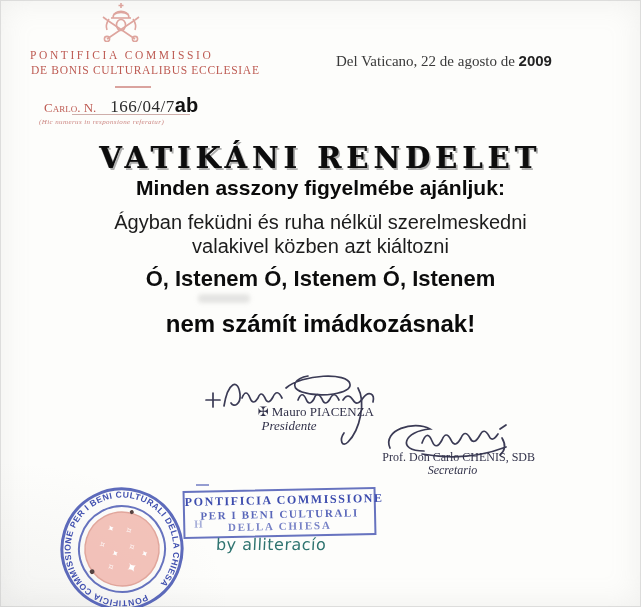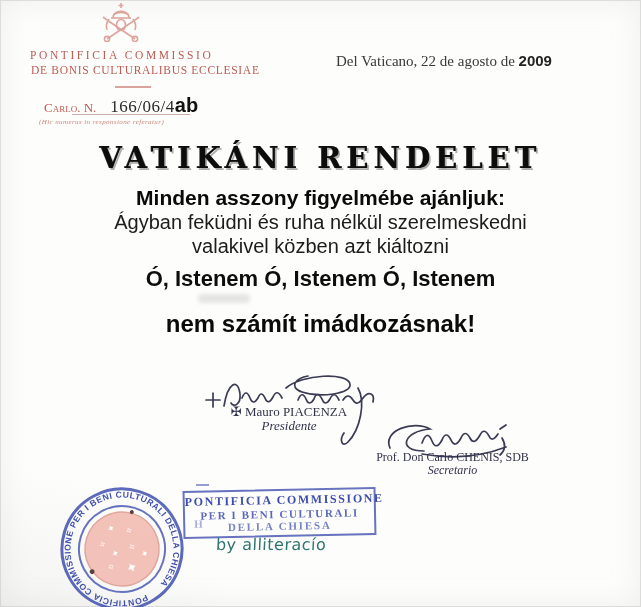--- a/index.html
+++ b/index.html
@@ -26,30 +26,30 @@
   .prot-suffix{font-family:"Liberation Sans",sans-serif;font-weight:bold;font-size:20px;color:#111;}
   .prot-underline{left:72px;top:114px;width:118px;height:1px;background:rgba(160,95,90,0.5);}
   .prot-note{left:39px;top:118px;font-size:7px;font-style:italic;color:rgba(190,100,95,0.8);letter-spacing:0.4px;filter:blur(.3px);}
 
   .dateline{left:336px;top:52px;font-size:15px;color:#3a3a3a;white-space:nowrap;}
   .dateline .year{font-family:"Liberation Sans",sans-serif;font-weight:bold;color:#222;}
 
   
   .title{top:133px;font-family:"DejaVu Serif",serif;font-weight:bold;font-size:29px;color:#0d0d0d;
          letter-spacing:5px;text-shadow:1.6px 1.6px 0 rgba(110,110,110,0.55), -0.5px -0.5px 0 rgba(0,0,0,0.6);}
-  .subtitle{top:178px;font-family:"Liberation Sans",sans-serif;font-weight:bold;font-size:21px;color:#0a0a0a;}
+  .subtitle{top:168px;font-family:"Liberation Sans",sans-serif;font-weight:bold;font-size:21px;color:#0a0a0a;}
   .body-line{font-family:"Liberation Sans",sans-serif;font-size:20px;color:#1c1c1c;}
   .b1{top:203px;} .b2{top:227px;}
   .exclaim{top:258px;font-family:"Liberation Sans",sans-serif;font-weight:bold;font-size:22px;color:#0d0d0d;}
   .conclusion{top:302px;font-family:"Liberation Sans",sans-serif;font-weight:bold;font-size:24px;color:#0a0a0a;}
   .smudge{left:198px;top:294px;width:52px;height:9px;background:rgba(140,140,140,0.22);filter:blur(2px);border-radius:4px;}
 
   
   .sig-svg path{fill:none;stroke:#3b3b55;stroke-width:1.7;stroke-linecap:round;}
-  .sig-name{font-size:13px;color:#32324a;text-align:center;white-space:nowrap;}
+  .sig-name{font-size:13px;color:#32324a;text-align:right;white-space:nowrap;}
   .sig-role{font-size:13px;font-style:italic;color:#32324a;text-align:center;}
   .sig1-name{left:204px;top:404px;width:170px;}
   .sig1-role{left:204px;top:418px;width:170px;}
   .sig2-name{left:370px;top:450px;width:165px;font-size:12px;}
   .sig2-role{left:370px;top:463px;width:165px;font-size:12px;}
 
   
   .emblem path,.emblem circle,.emblem ellipse{fill:none;stroke:#d9968e;stroke-width:1.6;}
   .emblem{opacity:.85;}
 
@@ -87,21 +87,21 @@
     <path d="M42,18 l4,-3 M14,18 l-4,-3"></path>
     <circle cx="14" cy="37" r="2.6"></circle>
     <circle cx="42" cy="37" r="2.6"></circle>
   </svg>
 
   <div class="abs lh1">PONTIFICIA COMMISSIO</div>
   <div class="abs lh2">DE BONIS CULTURALIBUS ECCLESIAE</div>
   <div class="abs lh-divider"></div>
 
   <div class="abs prot-row">
-    <span class="prot-label">Carlo. N.</span><span class="prot-number">166/06/4</span><span class="prot-suffix">ab</span>
+    <span class="prot-label">Carlo. N.</span><span class="prot-number">166/04/7</span><span class="prot-suffix">ab</span>
   </div>
   <div class="abs prot-underline"></div>
   <div class="abs prot-note">(Hic numerus in responsione referatur)</div>
 
   <div class="abs dateline"><span>Del Vaticano, 22 de agosto de </span><span class="year">2009</span></div>
 
   <div class="abs center title">VATIKÁNI RENDELET</div>
   <div class="abs center subtitle">Minden asszony figyelmébe ajánljuk:</div>
   <div class="abs center body-line b1">Ágyban feküdni és ruha nélkül szerelmeskedni</div>
   <div class="abs center body-line b2">valakivel közben azt kiáltozni</div>

